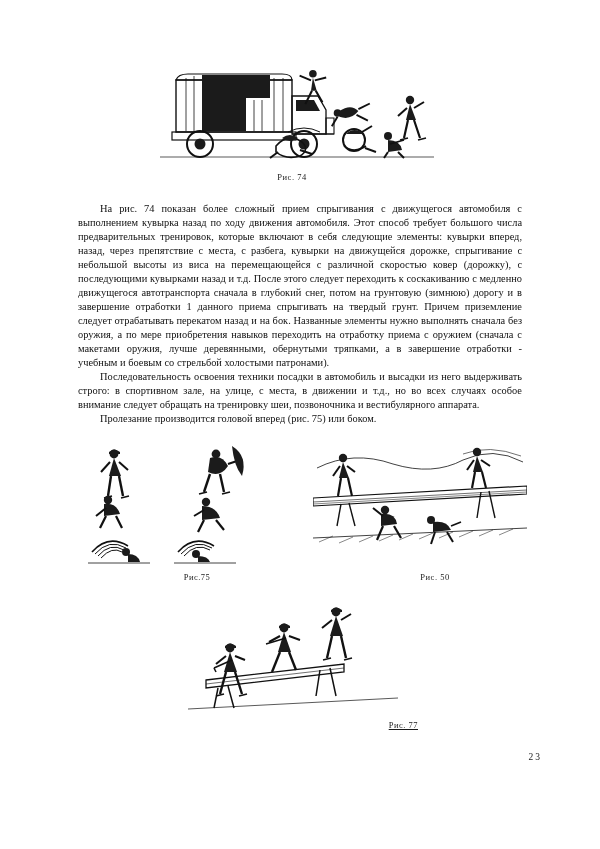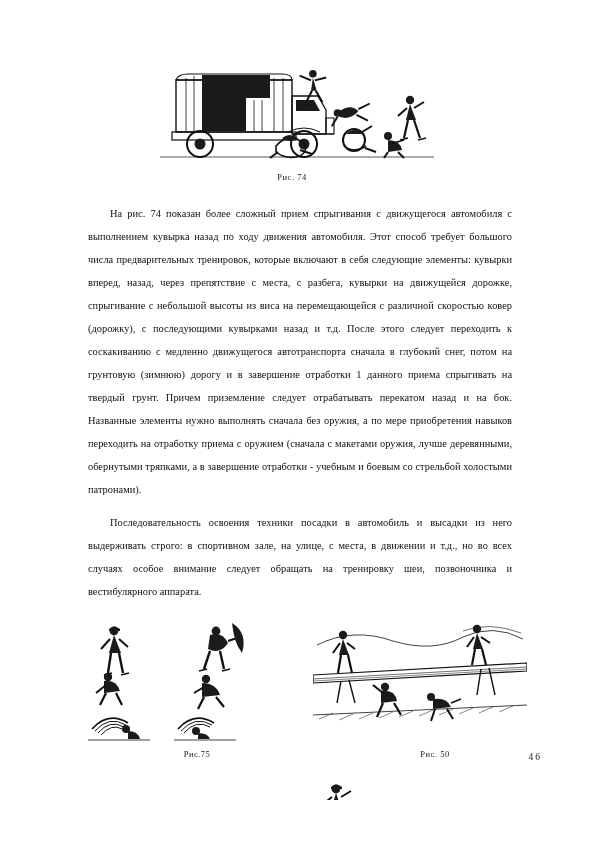--- a/index.html
+++ b/index.html
@@ -46,24 +46,24 @@
     position: relative;
     height: 112px;
   }
   .fig74 .cap {
     margin-top: 2px;
   }
 
   
   .para {
     font-size: 10.4px;
-    line-height: 23px;
+    line-height: 14px;
     text-align: justify;
     text-indent: 22px;
-    margin: 10px;
+    margin: 0;
     hyphens: manual;
   }
   .para + .para { margin-top: 0px; }
   .block-text { margin-top: 16px; }
 
   
   .fig-row {
     display: flex;
     justify-content: space-between;
     margin-top: 16px;
@@ -190,20 +190,21 @@
             <path d="M20 24 L26 30" stroke="#111" stroke-width="2" fill="none"></path>
           </g>
         </svg>
       </div>
       <div class="fig-caption cap">Рис. 74</div>
     </div>
 
     <div class="block-text">
       <p class="para">На рис. 74 показан более сложный прием спрыгивания с движущегося автомобиля с выполнением кувырка назад по ходу движения автомобиля. Этот способ требует большого числа предварительных тренировок, которые включают в себя следующие элементы: кувырки вперед, назад, через препятствие с места, с разбега, кувырки на движущейся дорожке, спрыгивание с небольшой высоты из виса на перемещающейся с различной скоростью ковер (дорожку), с последующими кувырками назад и т.д. После этого следует переходить к соскакиванию с медленно движущегося автотранспорта сначала в глубокий снег, потом на грунтовую (зимнюю) дорогу и в завершение отработки 1 данного приема спрыгивать на твердый грунт. Причем приземление следует отрабатывать перекатом назад и на бок. Названные элементы нужно выполнять сначала без оружия, а по мере приобретения навыков переходить на отработку приема с оружием (сначала с макетами оружия, лучше деревянными, обернутыми тряпками, а в завершение отработки - учебным и боевым со стрельбой холостыми патронами).</p>
       <p class="para">Последовательность освоения техники посадки в автомобиль и высадки из него выдерживать строго: в спортивном зале, на улице, с места, в движении и т.д., но во всех случаях особое внимание следует обращать на тренировку шеи, позвоночника и вестибулярного аппарата.</p>
+      <p class="para">Пролезание производится головой вперед (рис. 75) или боком.</p>
     </div>
 
     <div class="fig-row">
 
       <div class="figure fig75">
         <div class="art">
           <svg width="214" height="130" viewBox="0 0 214 130">
 
             <g class="ink" transform="translate(22,4)">
               <circle cx="14" cy="8" r="4.4" fill="#1b1b1b"></circle>
@@ -393,14 +394,14 @@
             <path d="M0 30 L18 22" stroke="#111" stroke-width="1.6" fill="none"></path>
             <path d="M0 30 L2 34" stroke="#111" stroke-width="1.6" fill="none"></path>
           </g>
         </svg>
       </div>
       <div class="fig-caption cap">Рис. 77</div>
     </div>
 
   </div>
 
-  <div class="page-number">46</div>
+  <div class="page-number">23</div>
 </div>
 
 </body></html>

